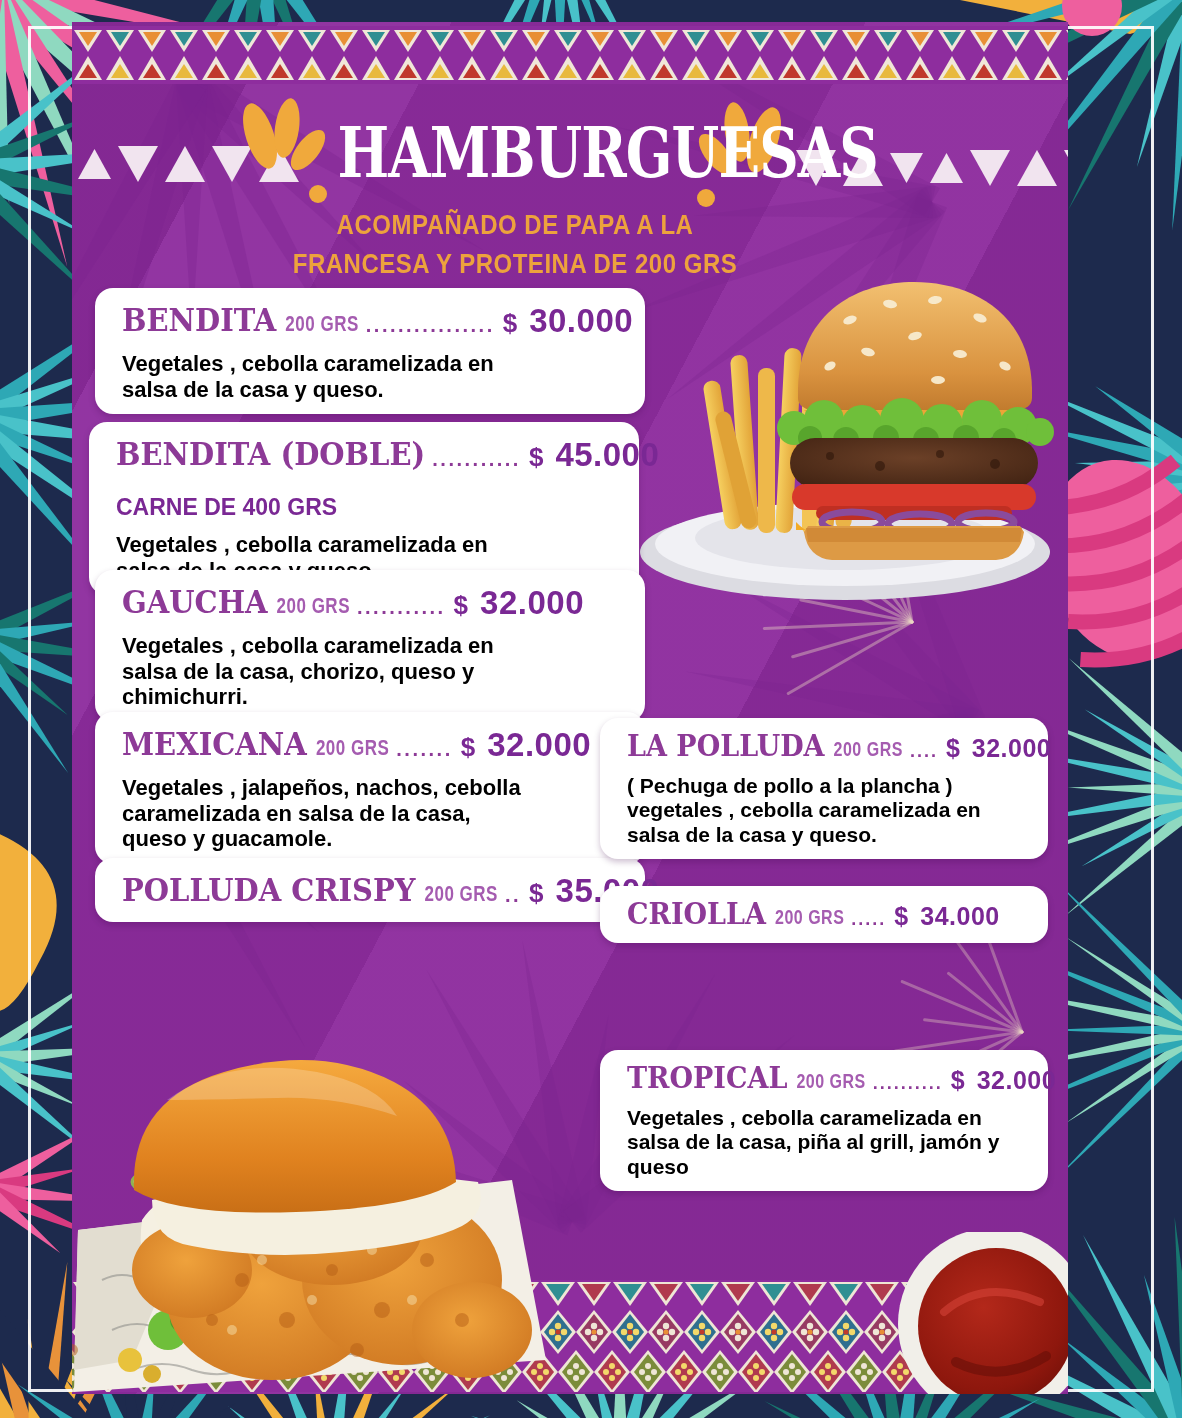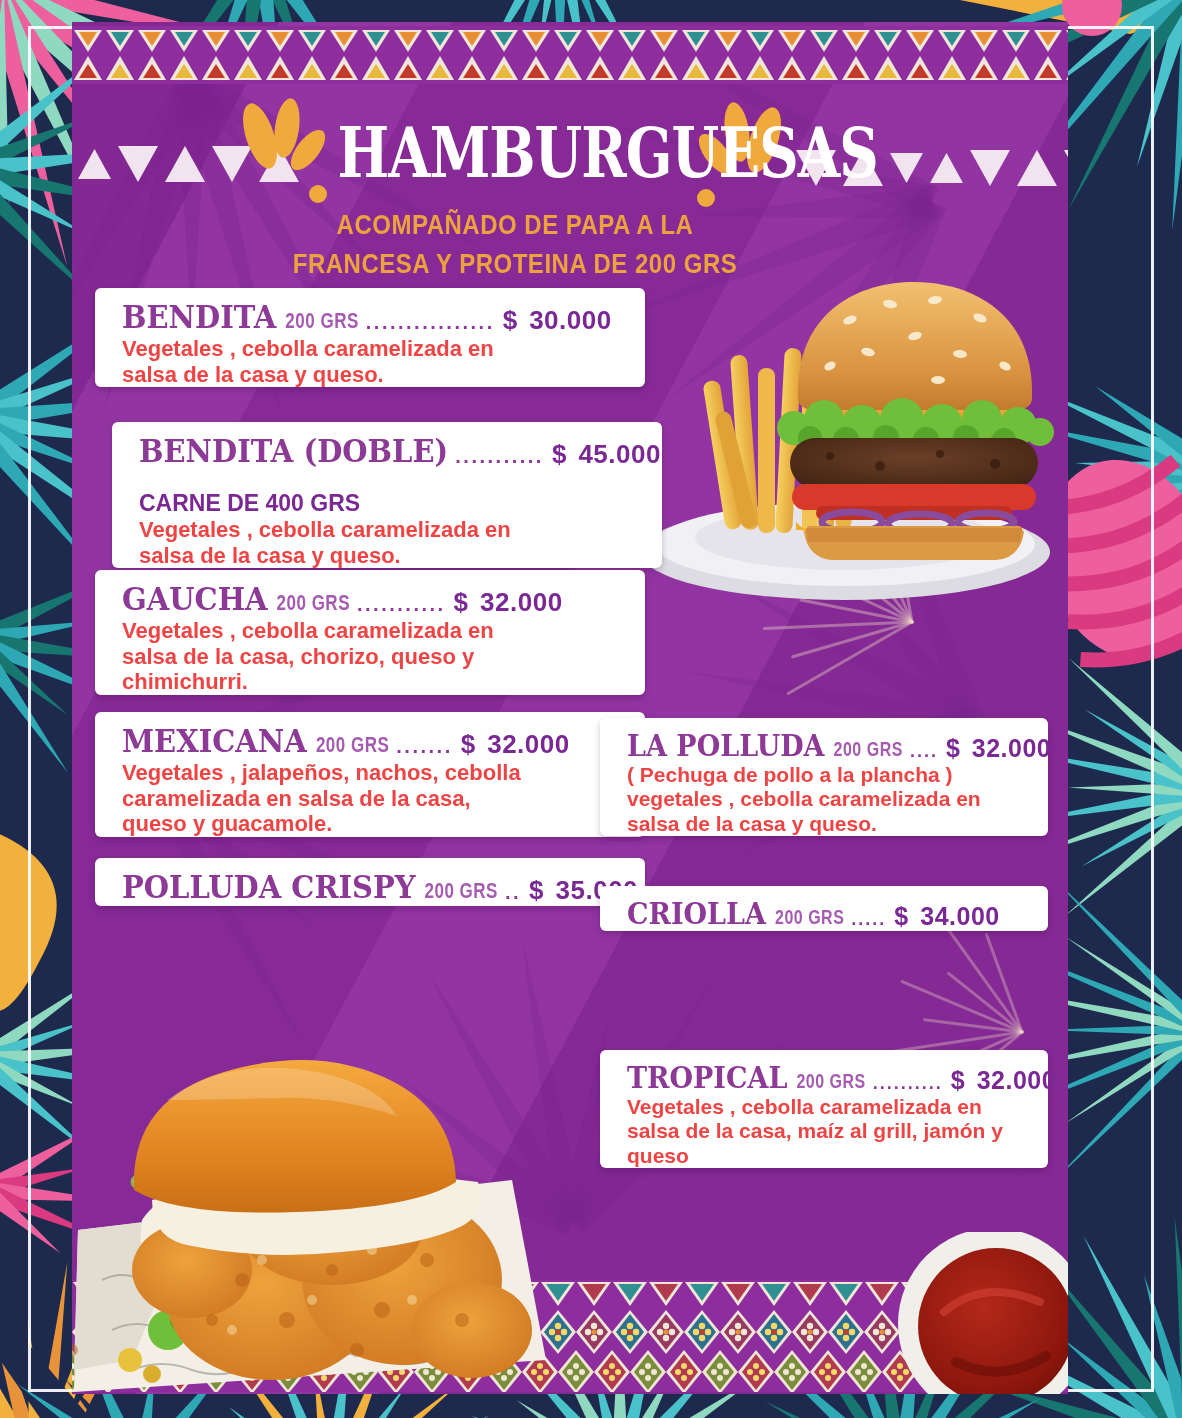--- a/index.html
+++ b/index.html
@@ -36,33 +36,33 @@
       font-family:"DejaVu Serif",serif;font-weight:bold;font-size:57px;color:#ffffff;
       letter-spacing:-1px;transform:scale(.96,1.22);transform-origin:center;white-space:nowrap;}
   .splash{position:absolute;width:100px;height:120px;}
   .splash.l{left:160px;top:76px;}
   .splash.r{left:620px;top:80px;transform:scaleX(-1);}
   .subtitle{position:absolute;left:143px;top:184px;width:600px;text-align:center;
       color:#eda23d;font-weight:bold;font-size:24px;line-height:1.45;letter-spacing:.5px;
       transform:scaleY(1.12);transform-origin:top center;}
 
   
-  .item{position:absolute;background:#ffffff;border-radius:6px;
-        padding:14px 18px 0 27px;box-shadow:0 3px 6px rgba(60,0,70,.25);box-sizing:border-box;}
+  .item{position:absolute;background:#ffffff;border-radius:18px;
+        padding:14px 18px 12px 27px;box-shadow:0 3px 6px rgba(60,0,70,.25);box-sizing:border-box;}
   .item-head{display:flex;align-items:baseline;white-space:nowrap;}
   .item-name{font-family:"DejaVu Serif",serif;font-weight:bold;color:#8d3a97;
              font-size:29px;display:inline-block;transform:scaleY(1.1);transform-origin:left bottom;
              letter-spacing:0px;}
   .item-weight{font-weight:bold;color:#a55cb0;font-size:17px;margin-left:9px;
                display:inline-block;transform:scaleY(1.3);transform-origin:left bottom;letter-spacing:.5px;}
   .item-dots{font-weight:bold;color:#8d3a97;font-size:20px;letter-spacing:2.5px;margin:0 8px 0 7px;}
   .item-sign{font-weight:bold;color:#7a2894;font-size:26px;margin-right:12px;}
-  .item-price{font-weight:bold;color:#7a2894;font-size:26px;letter-spacing:.5px;}
+  .item-price{font-weight:bold;color:#7a2894;font-size:33px;letter-spacing:.5px;}
   .item-sub{font-weight:bold;color:#7a2894;font-size:23px;margin-top:20px;}
-  .item-desc{font-weight:bold;color:#ef4444;font-size:22px;line-height:1.16;margin-top:0;max-width:402px;}
+  .item-desc{font-weight:bold;color:#000000;font-size:22px;line-height:1.16;margin-top:11px;max-width:402px;}
   .item.sm .item-name{font-size:27px;}
   .item.sm .item-weight{font-size:16px;}
   .item.sm .item-dots{font-size:18px;letter-spacing:2px;}
   .item.sm .item-sign,.item.sm .item-price{font-size:25px;}
   .item.sm .item-desc{font-size:21px;max-width:392px;}
 
   .photo{position:absolute;}
 </style>
 </head>
 <body>
@@ -563,21 +563,21 @@
     <div class="item-head">
       <span class="item-name">BENDITA</span>
       <span class="item-weight">200 GRS</span>
       <span class="item-dots">................</span>
       <span class="item-sign">$</span>
       <span class="item-price">30.000</span>
     </div>
     <div class="item-desc">Vegetales , cebolla caramelizada en salsa de la casa y queso.</div>
   </div>
 
-  <div class="item" style="left:40px;top:400px;width:550px;">
+  <div class="item" style="left:17px;top:400px;width:550px;">
     <div class="item-head">
       <span class="item-name">BENDITA (DOBLE)</span>
       <span class="item-dots">...........</span>
       <span class="item-sign">$</span>
       <span class="item-price">45.000</span>
     </div>
     <div class="item-sub">CARNE DE 400 GRS</div>
     <div class="item-desc">Vegetales , cebolla caramelizada en salsa de la casa y queso.</div>
   </div>
 
@@ -635,16 +635,16 @@
   </div>
 
   <div class="item sm" style="left:528px;top:1028px;width:448px;">
     <div class="item-head">
       <span class="item-name">TROPICAL</span>
       <span class="item-weight">200 GRS</span>
       <span class="item-dots">..........</span>
       <span class="item-sign">$</span>
       <span class="item-price">32.000</span>
     </div>
-    <div class="item-desc">Vegetales , cebolla caramelizada en salsa de la casa, maíz al grill, jamón y queso</div>
+    <div class="item-desc">Vegetales , cebolla caramelizada en salsa de la casa, piña al grill, jamón y queso</div>
   </div>
 
 </div>
 
 </body></html>

